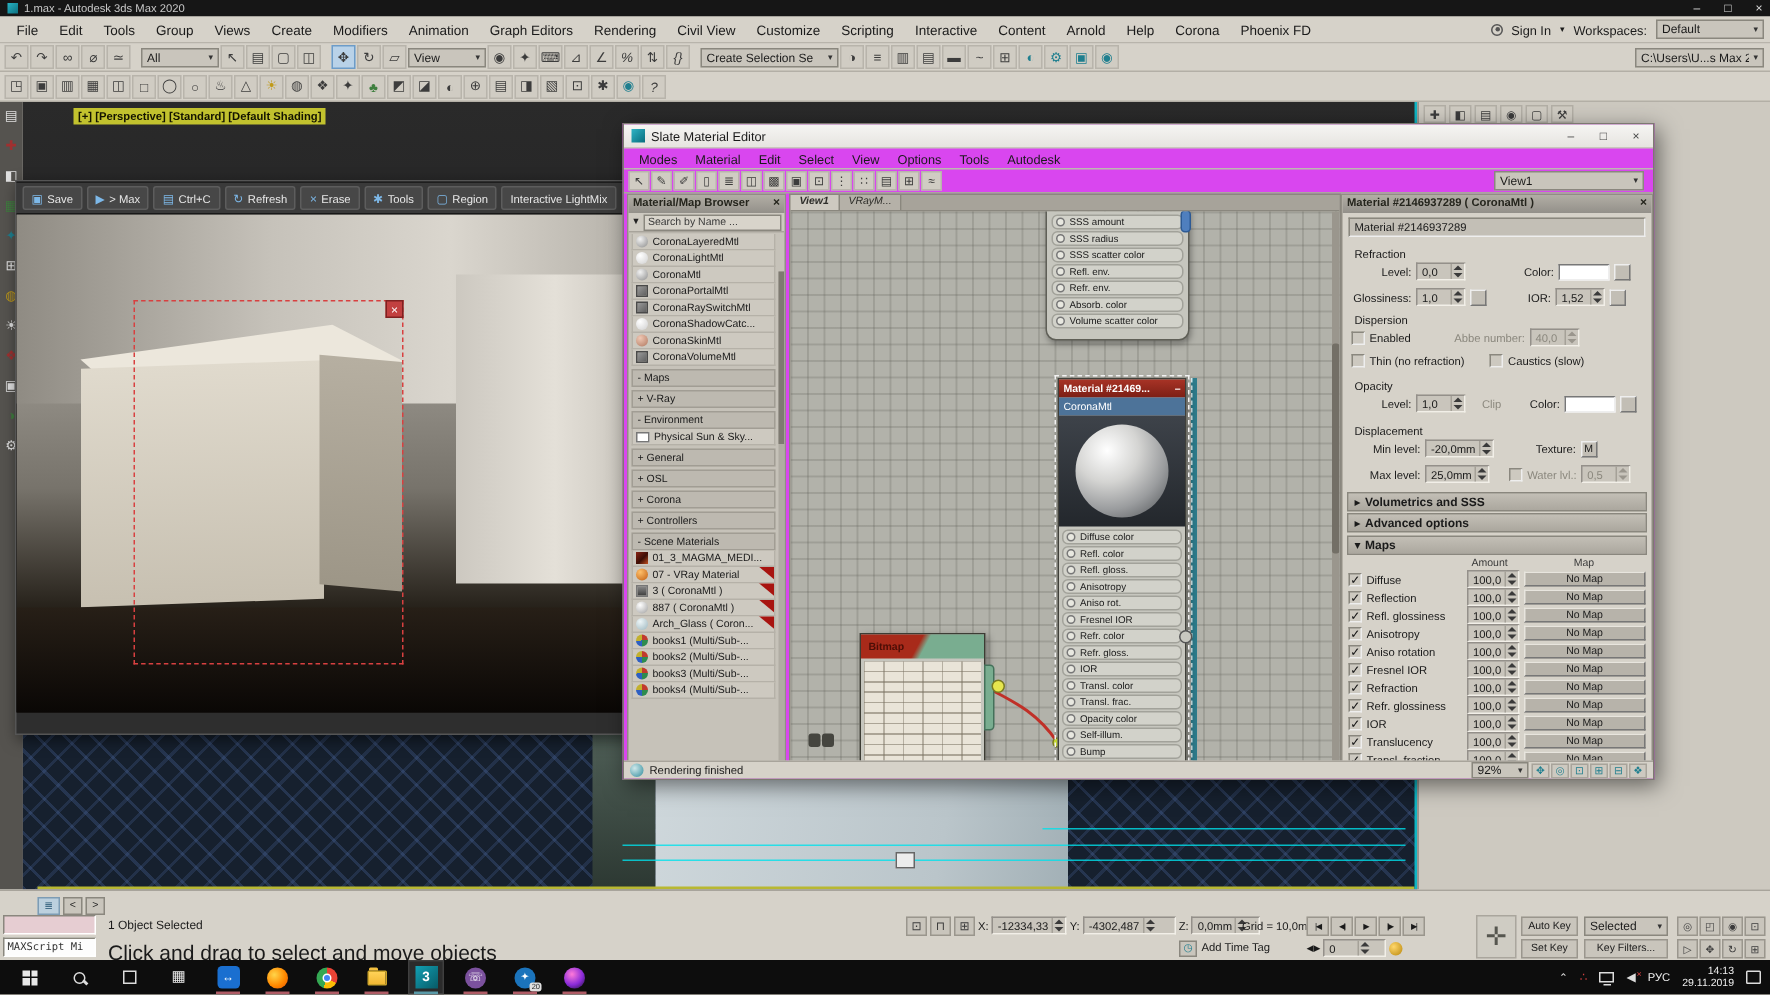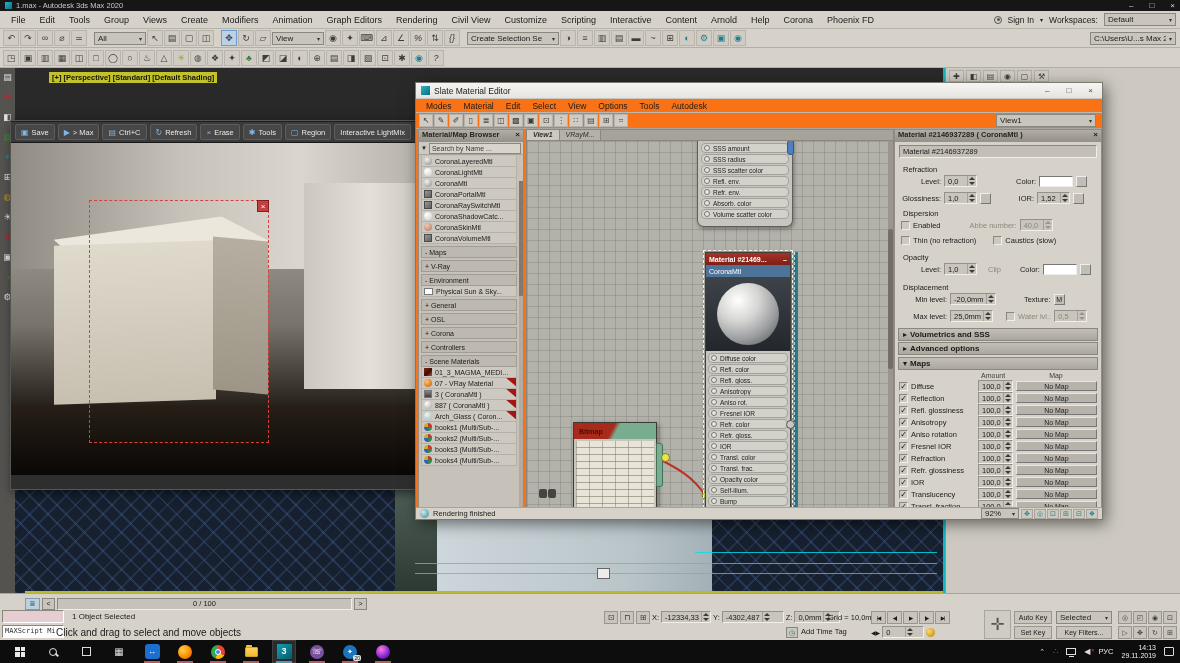--- a/index.html
+++ b/index.html
@@ -53,21 +53,21 @@
 .r-bg{position:absolute;inset:0;background:linear-gradient(180deg,#a9a59d 0%,#9b978f 28%,#77736b 55%,#1c1710 82%,#070503 100%)}
 .r-ceil{position:absolute;left:0;top:0;right:0;height:38%;background:linear-gradient(90deg,#8f8b83,#c6c2ba 40%,#dad6ce 68%,#b2aea6)}
 .r-cube-top{position:absolute;left:9%;top:21%;width:52%;height:14%;background:#ece7dc;clip-path:polygon(2% 58%,78% 8%,100% 62%,12% 100%)}
 .r-cube-front{position:absolute;left:10%;top:30%;width:38%;height:48%;background:linear-gradient(180deg,#e0dacd,#c7c0b1);transform:skewY(-2deg)}
 .r-cube-side{position:absolute;left:47.5%;top:29%;width:13%;height:46%;background:linear-gradient(180deg,#b6afa1,#9d9687);transform:skewY(5deg)}
 .r-wall{position:absolute;right:0;top:12%;width:31%;height:62%;background:linear-gradient(90deg,#ccc8c0,#e4e0d8 50%,#c4c0b8)}
 .r-floor{position:absolute;left:0;right:0;bottom:0;height:21%;background:linear-gradient(#271f17,#0a0705)}
 .region{position:absolute;left:78px;top:57px;width:180px;height:243px;border:1px dashed #d84040}
 .region-x{position:absolute;right:-1px;top:-1px;width:12px;height:12px;background:#c24040;color:#fff;font-size:8px;line-height:11px;text-align:center;border:1px solid #802020}
 
-.slate{position:absolute;left:415px;top:82px;width:688px;height:438px;background:#f97316;border:1px solid #7c7971;box-shadow:3px 4px 14px rgba(0,0,0,.5);z-index:5}
+.slate{position:absolute;left:415px;top:82px;width:688px;height:438px;background:#d946ef;border:1px solid #7c7971;box-shadow:3px 4px 14px rgba(0,0,0,.5);z-index:5}
 .s-title{height:16px;background:linear-gradient(#f6f5f3,#e6e4e0);display:flex;align-items:center;gap:4px;padding:0 5px;font-size:8.5px;border-bottom:1px solid #c9c6bd}
 .s-ticon{width:9px;height:9px;background:linear-gradient(135deg,#2fb3c5,#0a6d7d);flex:none}
 .s-btns{margin-left:auto;display:flex;gap:17px;color:#444;font-size:8px;padding-right:4px}
 .s-menu{height:14px;display:flex;align-items:center;padding-left:4px;font-size:8.5px;border-bottom:1px solid #bdb9b0}
 .s-menu span{padding:1px 6px}
 .s-toolbar{height:16px;display:flex;align-items:center;gap:1px;padding-left:3px;border-bottom:1px solid #aaa69d;position:relative}
 .s-tbi{width:14px;height:13px;background:#d0ccc3;border:1px solid #b8b4ab;display:inline-flex;align-items:center;justify-content:center;font-size:8px;color:#3c3c3c}
 .s-view-select{position:absolute;right:6px;top:1px;width:100px}
 .s-content{position:absolute;top:46px;left:0;width:100%;height:380px}
 .cap{height:12px;background:linear-gradient(#b2aea5,#93908a);display:flex;align-items:flex-start;font-size:7.5px;font-weight:bold;color:#25251d;padding:0 3px;flex:none}
@@ -155,21 +155,21 @@
 .ss-tbi{width:12px;height:10px;background:#cdc9c0;border:1px solid #a8a49b;font-size:7px;color:#1f7f8f;display:inline-flex;align-items:center;justify-content:center}
 
 .bottom{position:absolute;left:0;top:593px;width:100%;height:47px;background:#d6d2c9;border-top:1px solid #a8a49b;z-index:3}
 .ts-row{position:absolute;left:25px;top:3px;height:13px;display:flex;align-items:center;gap:2px}
 .ts-mini{width:15px;height:12px;background:#bcd0de;border:1px solid #7d9cb4;font-size:7px;display:flex;align-items:center;justify-content:center;color:#1d4e6e}
 .ts-btn{width:13px;height:12px;background:#c9c5bc;border:1px solid #8a877e;font-size:7px;display:flex;align-items:center;justify-content:center}
 .ts-track{width:295px;height:12px;background:#c6c2b9;border:1px solid;border-color:#8a877e #eee #eee #8a877e;display:flex;align-items:center;justify-content:center;font-size:7.5px}
 .msbox1{position:absolute;left:2px;top:16px;width:62px;height:13px;background:#e6cdd2;border:1px solid;border-color:#8a877e #fff #fff #8a877e}
 .msbox2{position:absolute;left:2px;top:31px;width:62px;height:13px;background:#fdfdfd;border:1px solid;border-color:#8a877e #fff #fff #8a877e;font-family:"DejaVu Sans Mono","Liberation Mono",monospace;font-size:7px;padding:1px 2px;overflow:hidden;white-space:nowrap;color:#333}
 .sel-info{position:absolute;left:72px;top:18px;font-size:8px}
-.prompt{position:absolute;left:56px;top:33px;font-size:10px}
+.prompt{position:absolute;left:72px;top:33px;font-size:14px}
 .mid-icons{position:absolute;left:604px;top:17px;display:flex;gap:2px}
 .mi-btn{width:14px;height:13px;background:#c9c5bc;border:1px solid #9a968d;font-size:8px;display:flex;align-items:center;justify-content:center;color:#3c3c3c}
 .coords{position:absolute;left:652px;top:17px;display:flex;align-items:center;gap:2px;font-size:7.5px}
 .grid-lbl{position:absolute;left:828px;top:19px;font-size:7.5px}
 .att{position:absolute;left:786px;top:33px;display:flex;gap:3px;font-size:7.5px}
 .att-ic{width:12px;height:11px;background:#c9c5bc;border:1px solid #8a877e;font-size:7px;color:#1f7f8f;text-align:center;line-height:10px}
 .pb{position:absolute;left:871px;top:17px;display:flex;gap:1px}
 .pb-btn{width:15px;height:13px;background:#c9c5bc;border:1px solid #9a968d;font-size:5.5px;display:flex;align-items:center;justify-content:center;letter-spacing:-1px}
 .fr{position:absolute;left:871px;top:32px;display:flex;gap:2px;align-items:center;font-size:6px}
 .keyic{width:9px;height:9px;border-radius:50%;background:radial-gradient(circle at 35% 35%,#ffd76b,#b8860b)}
@@ -1168,23 +1168,20 @@
             <span class="ss-tbi">❖</span>
           </span>
       </span>
     </div>
   </div>
 
   <div class="bottom">
     <div class="ts-row">
       <span class="ts-mini">≣</span>
       <span class="ts-btn">&lt;</span>
-      <span class="ts-track">
-          <span>0 / 100</span>
-        </span>
       <span class="ts-btn">&gt;</span>
     </div>
     <div class="msbox1"></div>
     <div class="msbox2">MAXScript Mi</div>
     <div class="sel-info">1 Object Selected</div>
     <div class="prompt">Click and drag to select and move objects</div>
 
     <div class="mid-icons">
       <span class="mi-btn">⊡</span>
       <span class="mi-btn">⊓</span>

